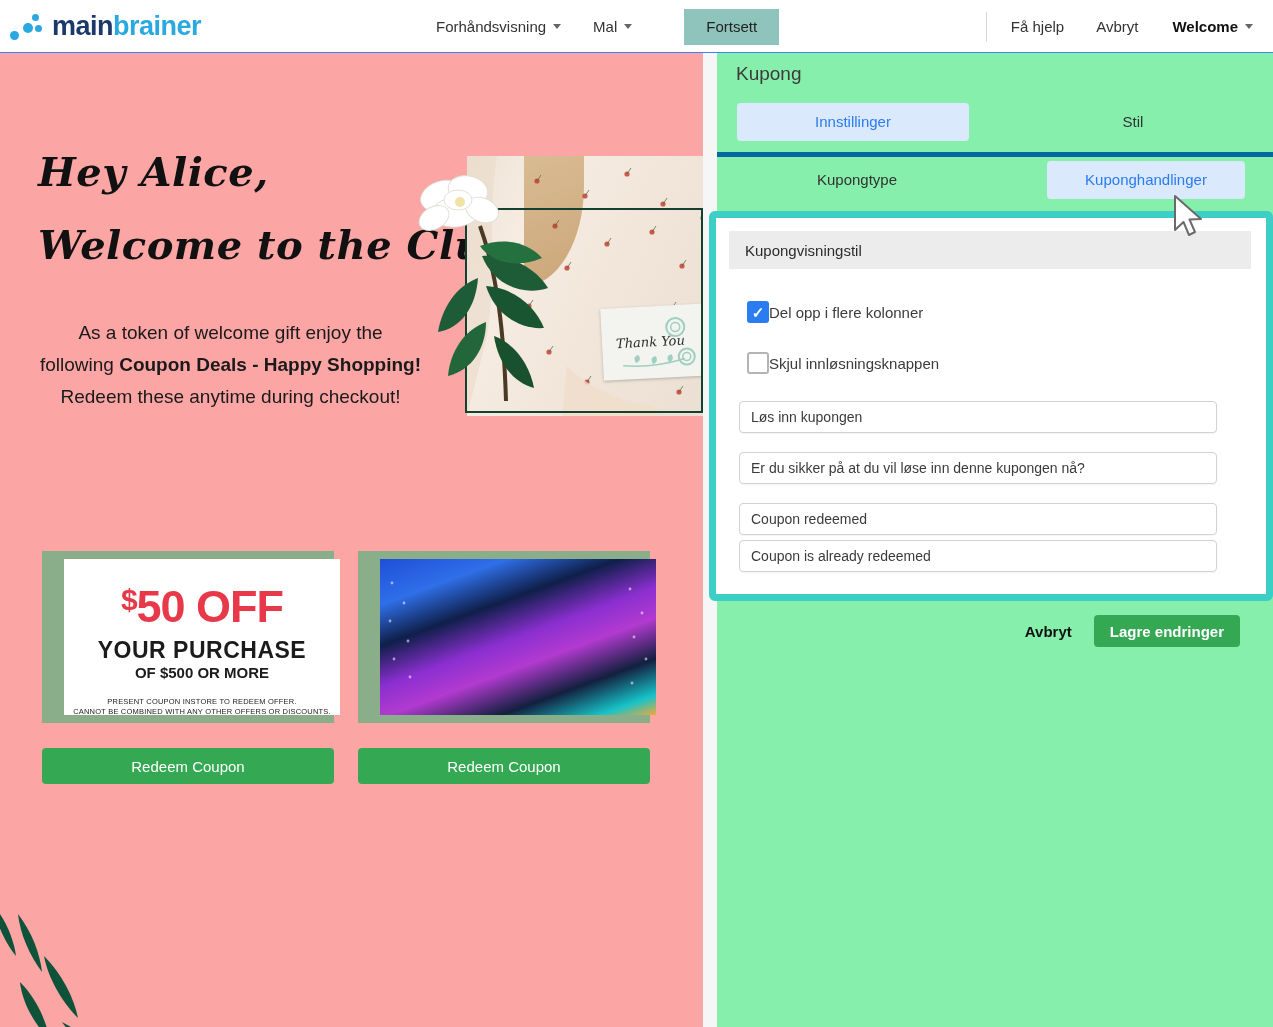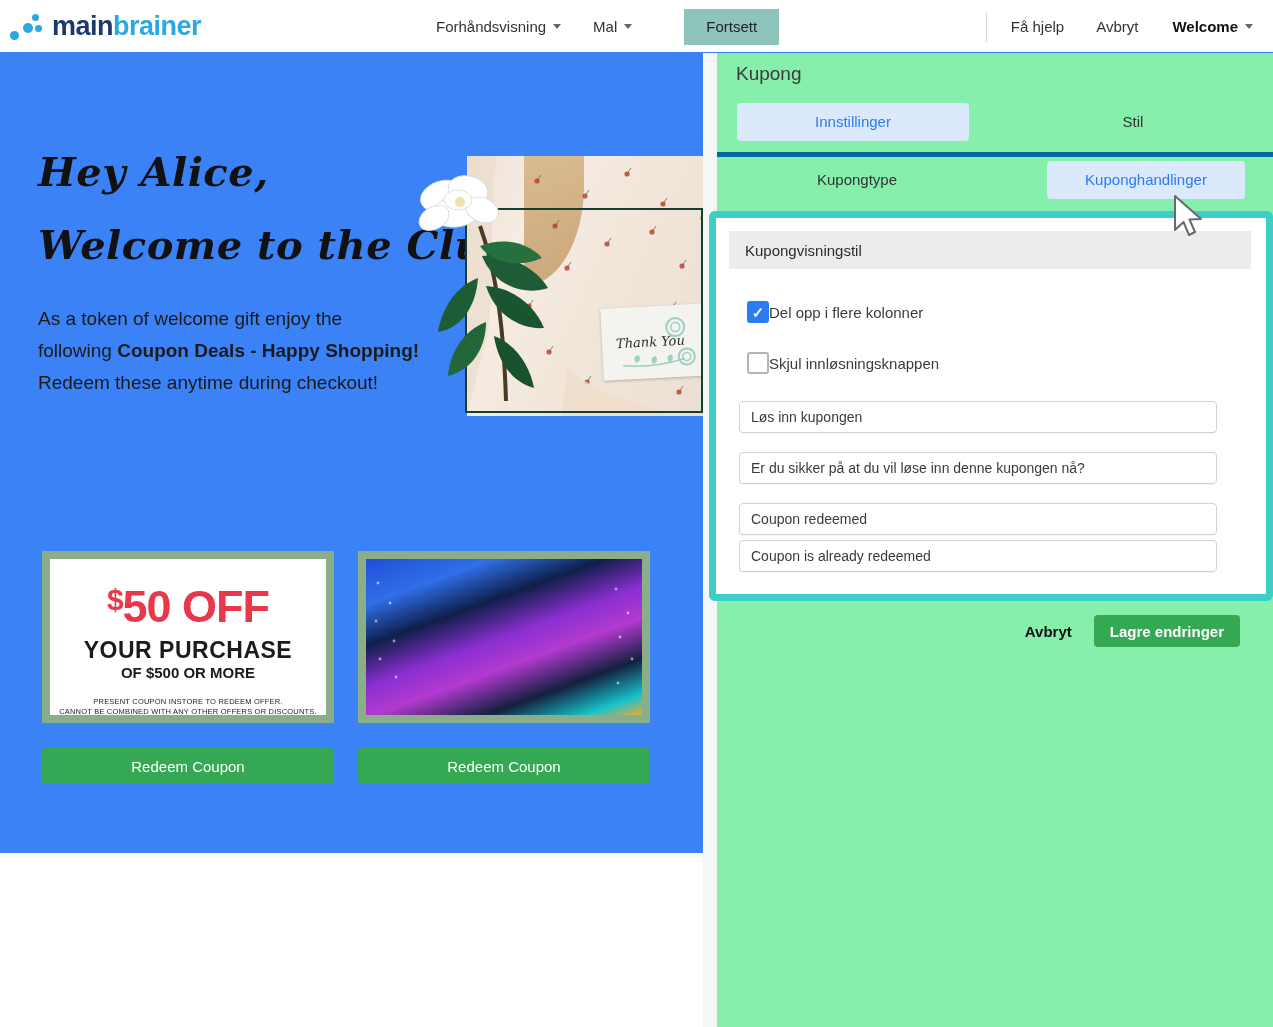--- a/index.html
+++ b/index.html
@@ -37,29 +37,29 @@
     background: #8fc4bc; color: #222; border: none; font-size: 15px;
     padding: 0 22px; height: 36px; margin-left: 36px; cursor: pointer;
     font-family: "Liberation Sans", sans-serif;
   }
   #nav-right { position: absolute; right: 12px; top: 0; height: 53px; display: flex; align-items: center; }
   #nav-divider { width: 1px; height: 30px; background: #d8d8d8; margin-right: 8px; }
   #username { font-size: 15px; font-weight: bold; color: #111; padding: 0 8px 0 18px; display:flex; align-items:center; cursor:pointer;}
 
   
   #preview {
-    position: absolute; left: 0; top: 53px; width: 703px; height: 800px;
-    background: #3b82f6; overflow: hidden;
+    position: absolute; left: 0; top: 53px; width: 703px; height: 974px;
+    background: #fca5a5; overflow: hidden;
   }
   #script-line1 { position: absolute; left: 38px; top: 95px; font-family: "DejaVu Serif", serif;
     font-style: italic; font-weight: bold; font-size: 40px; color: #111; letter-spacing: 0.5px; }
   #script-line2 { position: absolute; left: 38px; top: 168px; font-family: "DejaVu Serif", serif;
     font-style: italic; font-weight: bold; font-size: 40px; color: #111; letter-spacing: 0.5px; }
-  #body-copy { position: absolute; left: 38px; top: 250px; width: 385px; font-size: 19px;
-    line-height: 32px; color: #1a1a1a; }
+  #body-copy { position: absolute; left: 38px; top: 264px; width: 385px; font-size: 19px;
+    line-height: 32px; color: #1a1a1a; text-align: center; }
   #body-copy b { font-weight: bold; }
 
   
   #hero {
     position: absolute; left: 410px; top: 103px; width: 293px; height: 260px;
     overflow: hidden;
   }
   #hero-frame { position:absolute; left:55px; top:52px; width:238px; height:205px; border:2px solid #14402f; }
   #hero-photo {
     position: absolute; left: 57px; top: 0px; width: 246px; height: 260px;
@@ -75,21 +75,21 @@
   #ty-text { position:absolute; left:14px; top:28px; font-family:"DejaVu Serif", serif; font-style:italic;
     font-size: 13px; color:#2b2b2b; }
   #flower {
     position: absolute; left: 2px; top: 10px; width: 110px; height: 96px;
   }
 
   
   .coupon-card { position: absolute; width: 292px; height: 172px; background: #89ae89; padding: 8px; }
   #coupon-1 { left: 42px; top: 498px; }
   #coupon-2 { left: 358px; top: 498px; }
-  .coupon-inner { width: 100%; height: 100%; background: #ffffff; position: relative; overflow: hidden; }
+  .coupon-inner { width: 100%; height: 100%; background: #ffffff; position: relative; overflow: hidden; margin-left: 14px; }
 
   
   #c1-off { position:absolute; width:100%; text-align:center; top:22px; font-size: 45px; font-weight: bold;
     color:#e8394a; letter-spacing:-1px; font-family:"Liberation Sans", sans-serif; }
   #c1-off .dollar { font-size: 30px; vertical-align: 12px; }
   #c1-purchase { position:absolute; width:100%; text-align:center; top:78px; font-size:23px; font-weight:bold;
     color:#1b1b1b; letter-spacing:0.5px;}
   #c1-more { position:absolute; width:100%; text-align:center; top:105px; font-size:15px; font-weight:bold; color:#1b1b1b;}
   #c1-fine1 { position:absolute; width:100%; text-align:center; top:138px; font-size:7.5px; color:#222; letter-spacing:.2px;}
   #c1-fine2 { position:absolute; width:100%; text-align:center; top:148px; font-size:7.5px; color:#222; letter-spacing:.2px;}

